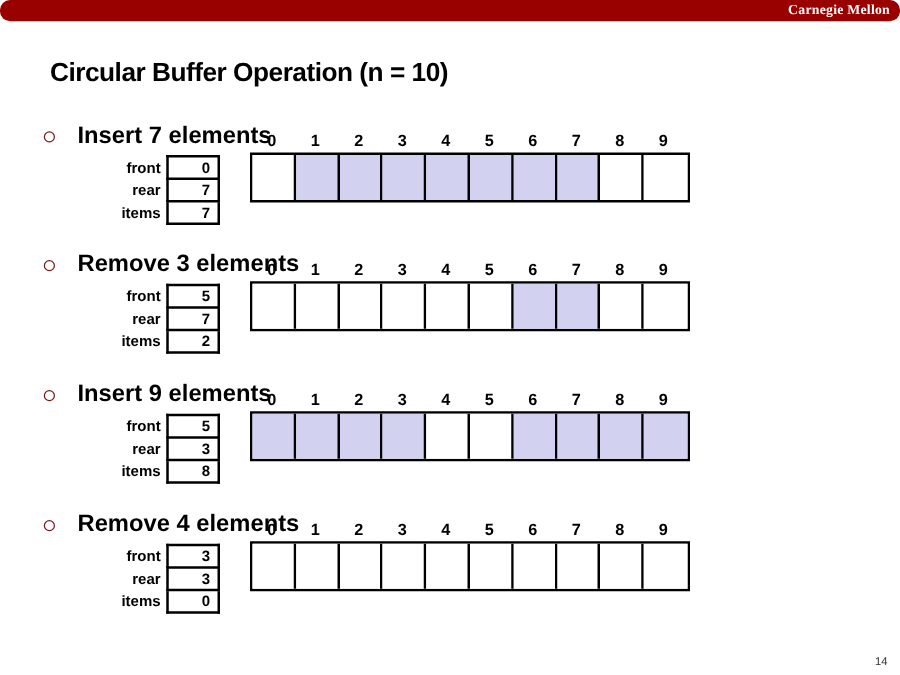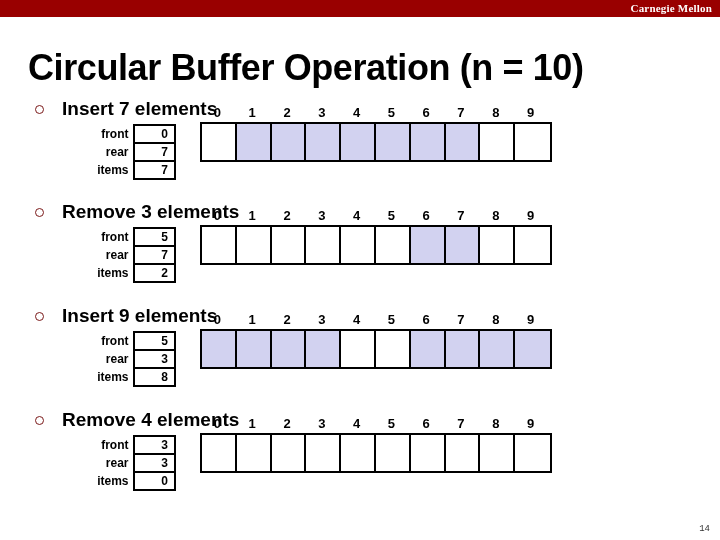--- a/index.html
+++ b/index.html
@@ -16,40 +16,41 @@
   }
 
   
   #brand-bar {
     position: absolute;
     left: 0;
     top: 0;
     width: 720px;
     height: 17px;
     background: #990000;
+    border-radius: 8px;
   }
   #brand-label {
     position: absolute;
     right: 8px;
     top: 1px;
     color: #ffffff;
     font-family: "Liberation Serif", serif;
     font-weight: bold;
     font-size: 11px;
     letter-spacing: 0.2px;
     line-height: 14px;
     white-space: nowrap;
   }
 
   
   #slide-title {
     position: absolute;
-    left: 28px;
+    left: 40px;
     top: 47px;
-    font-size: 36px;
+    font-size: 21px;
     font-weight: bold;
     color: #000000;
     letter-spacing: -0.4px;
     white-space: nowrap;
   }
 
   
   .section {
     position: absolute;
     left: 0;
@@ -144,21 +145,20 @@
     background: #d2d2f0;
   }
 
   
   #page-number {
     position: absolute;
     right: 10px;
     bottom: 6px;
     font-size: 9px;
     color: #333333;
-    font-family: Liberation Mono, monospace;
   }
 </style>
 </head>
 <body>
 
 <div id="brand-bar">
   <div id="brand-label">Carnegie Mellon</div>
 </div>
 
 <div id="slide-title">Circular Buffer Operation (n = 10)</div>

